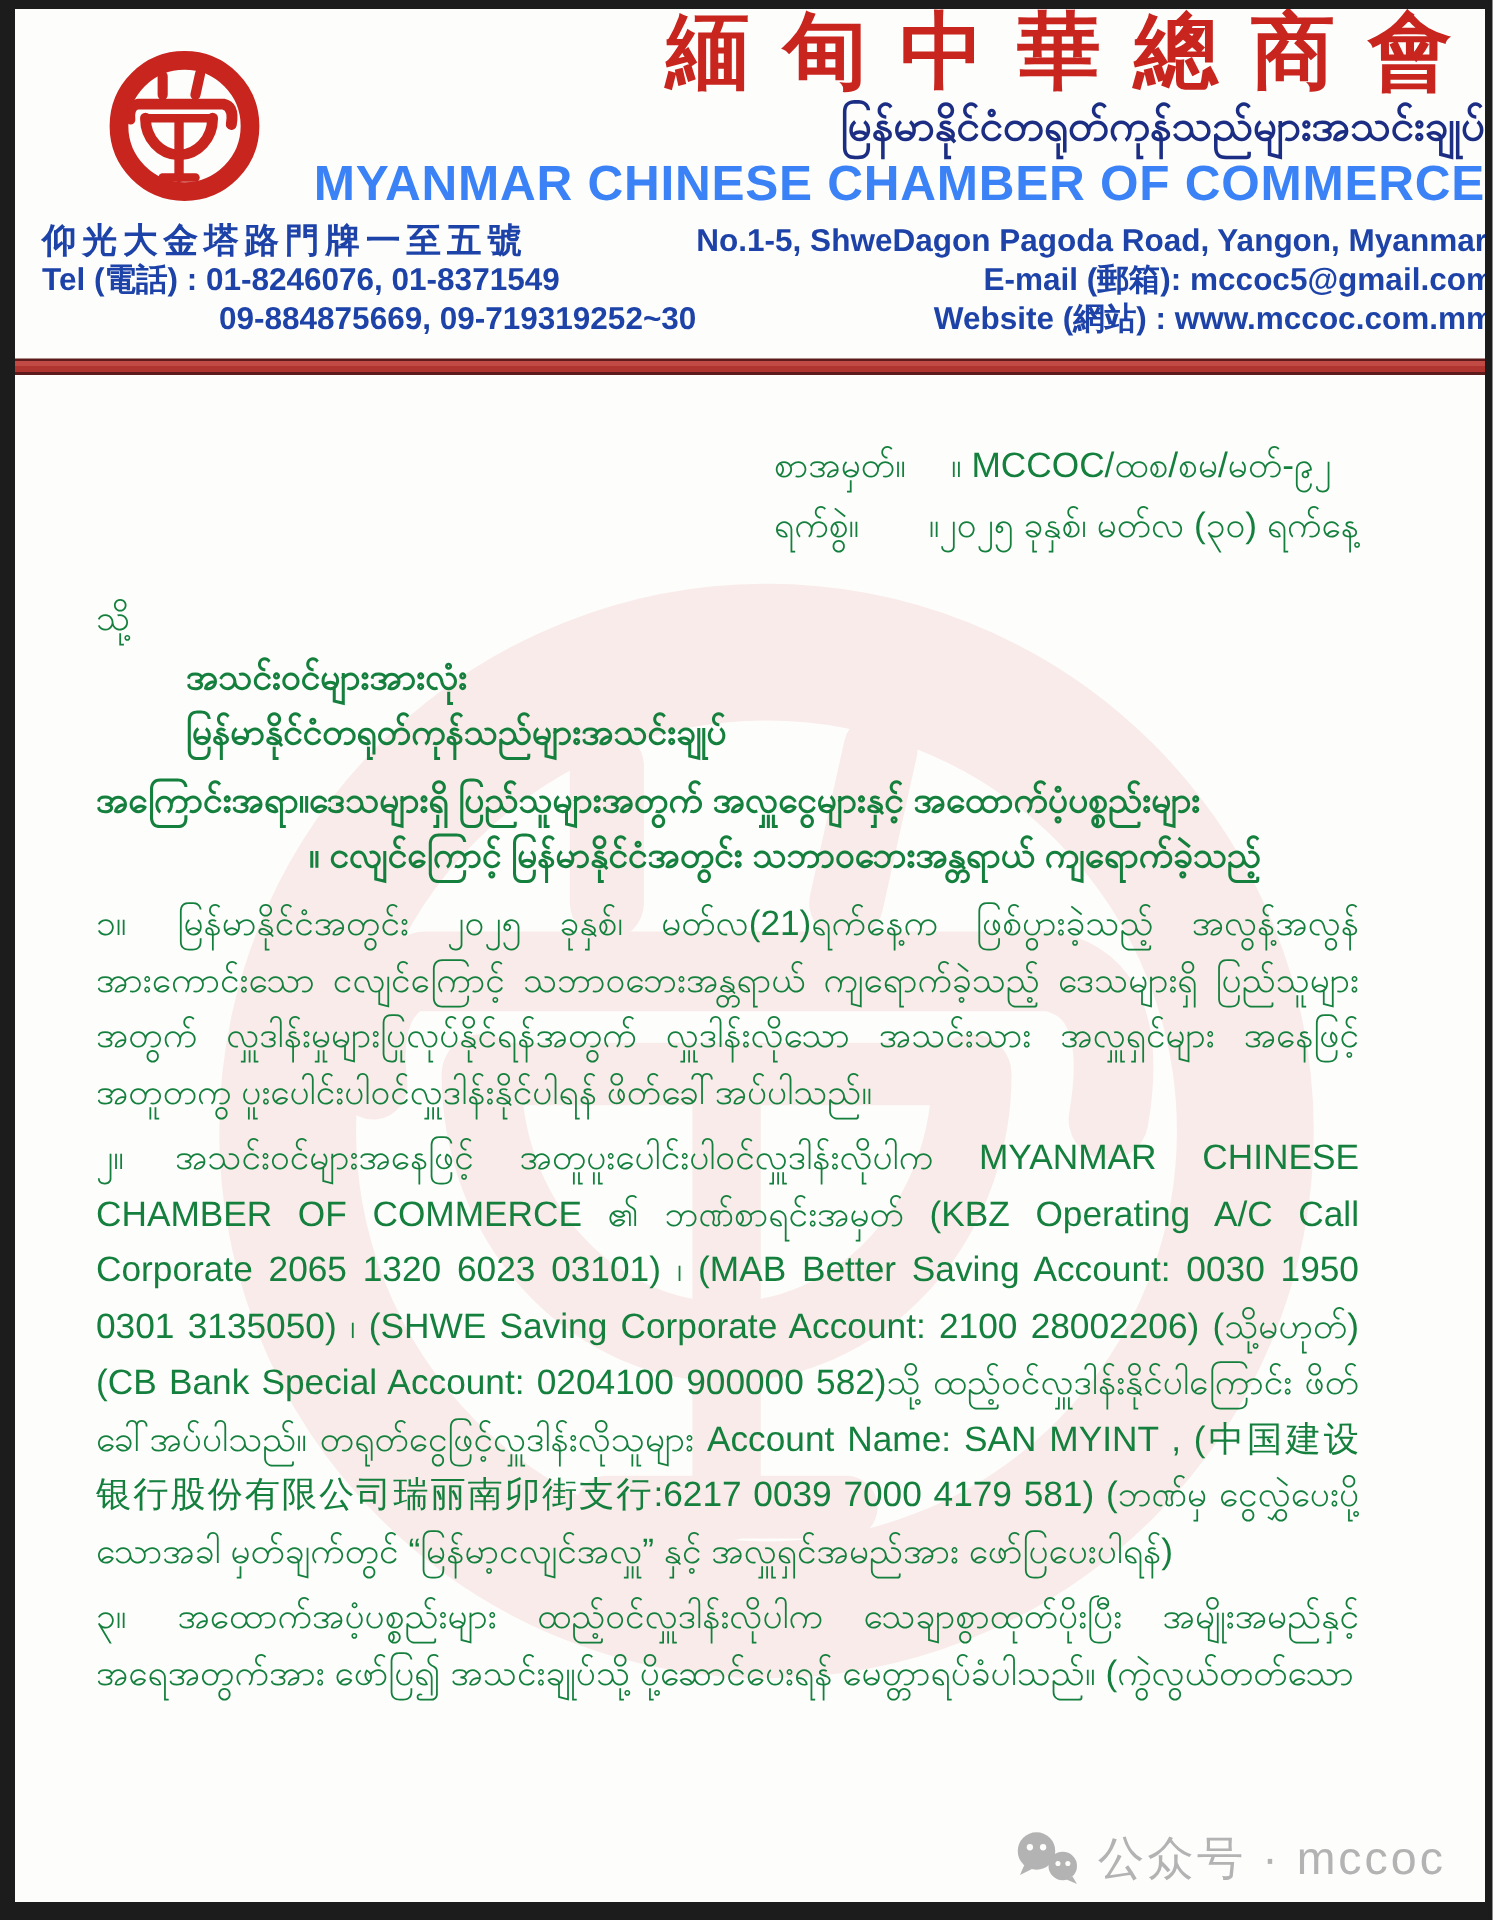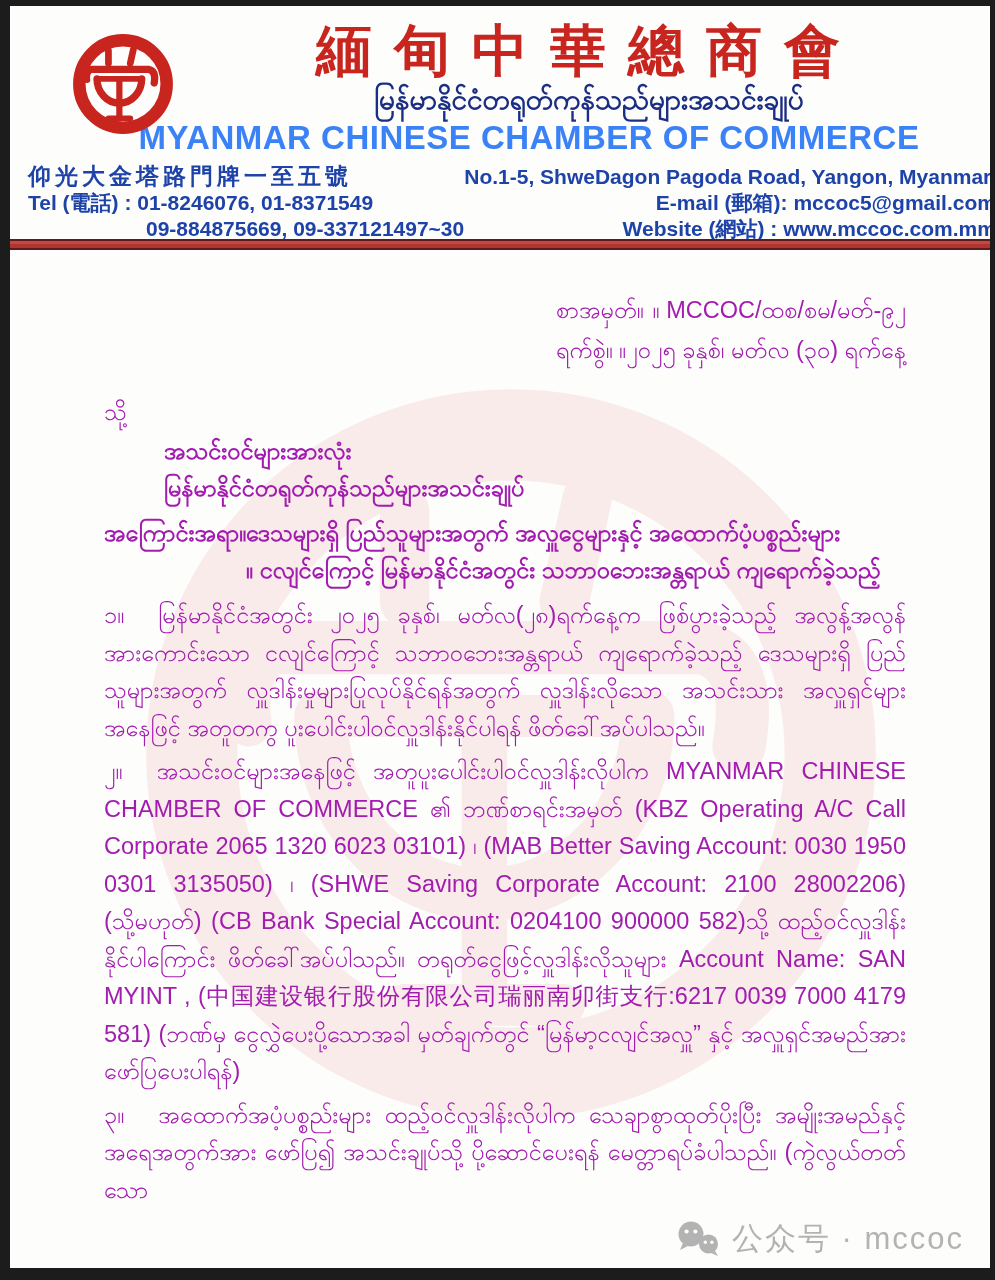--- a/index.html
+++ b/index.html
@@ -8,21 +8,21 @@
     font-family:"Liberation Sans", sans-serif;
     position:relative;overflow:hidden;
   }
   .page{
     position:absolute;left:10px;top:6px;right:5px;bottom:12px;
     background:#fdfdfc;overflow:hidden;
   }
   
   .header{position:relative;height:244px;}
   .seal{position:absolute;left:58px;top:26px;width:110px;height:104px;}
-  .titles{margin-left:178px;text-align:center;padding-top:16px;}
+  .titles{margin-left:178px;text-align:right;}
   .zh-title{
     font-family:"Liberation Serif", serif;
     font-size:56px;line-height:58px;font-weight:bold;
     color:#c8251f;letter-spacing:22px;white-space:nowrap;
   }
   .my-title{
     font-size:28px;line-height:40px;font-weight:bold;color:#1b2e83;
     margin-top:0px;white-space:nowrap;
   }
   .en-title{
@@ -43,22 +43,22 @@
     position:absolute;left:0;right:0;bottom:0;height:11px;
     background:linear-gradient(#5d1b1b 0 18%, #c24a44 18% 45%, #b03530 45% 82%, #5d1b1b 82% 100%);
   }
   
   .bg-watermark{
     position:absolute;left:86px;top:368px;width:830px;height:760px;
     opacity:0.10;pointer-events:none;
   }
   
   .body{
-    position:relative;color:#a21caf;
-    padding:0 84px 0 94px;font-size:23.5px;
+    position:relative;color:#15803d;
+    padding:0 84px 0 54px;font-size:23.5px;
   }
   .meta{margin-top:40px;margin-left:452px;line-height:40px;}
   .meta-row{display:flex;white-space:nowrap;}
   .meta-row .lbl{width:118px;}
   .meta-row.date .lbl{width:112px;}
   .to-block{margin-top:24px;line-height:37px;}
   .to-word{margin-bottom:2px;}
   .to-lines{margin-left:60px;font-weight:bold;}
   .subject{display:flex;margin-top:8px;line-height:37px;font-weight:bold;}
   .subject .lbl{width:142px;flex:none;}
@@ -95,21 +95,21 @@
     </svg>
     <div class="titles">
       <div class="zh-title">緬甸中華總商會</div>
       <div class="my-title">မြန်မာနိုင်ငံတရုတ်ကုန်သည်များအသင်းချုပ်</div>
       <div class="en-title">MYANMAR CHINESE CHAMBER OF COMMERCE</div>
     </div>
     <div class="contacts">
       <div class="contact-left">
         <div class="zh">仰光大金塔路門牌一至五號</div>
         <div>Tel (電話) : 01-8246076, 01-8371549</div>
-        <div class="indent">09-884875669, 09-337121497~30</div>
+        <div class="indent">09-884875669, 09-719319252~30</div>
       </div>
       <div class="contact-right">
         <div>No.1-5, ShweDagon Pagoda Road, Yangon, Myanmar.</div>
         <div>E-mail (郵箱): mccoc5@gmail.com</div>
         <div>Website (網站) : www.mccoc.com.mm</div>
       </div>
     </div>
     <div class="redbar"></div>
   </div>
 
@@ -151,21 +151,21 @@
     <div class="subject">
       <div class="lbl">အကြောင်းအရာ။</div>
       <div class="lines">
         <div>ဒေသများရှိ ပြည်သူများအတွက် အလှူငွေများနှင့် အထောက်ပံ့ပစ္စည်းများ</div>
         <div>။ ငလျင်ကြောင့် မြန်မာနိုင်ငံအတွင်း သဘာဝဘေးအန္တရာယ် ကျရောက်ခဲ့သည့်</div>
       </div>
     </div>
 
     <div class="paras">
       <div class="para">
-        <span class="num">၁။</span><span>မြန်မာနိုင်ငံအတွင်း ၂၀၂၅ ခုနှစ်၊ မတ်လ(၂၈)ရက်နေ့က ဖြစ်ပွားခဲ့သည့် အလွန့်အလွန် အားကောင်းသော ငလျင်ကြောင့် သဘာဝဘေးအန္တရာယ် ကျရောက်ခဲ့သည့် ဒေသများရှိ ပြည်သူများအတွက် လှူဒါန်းမှုများပြုလုပ်နိုင်ရန်အတွက် လှူဒါန်းလိုသော အသင်းသား အလှူရှင်များ အနေဖြင့် အတူတကွ ပူးပေါင်းပါဝင်လှူဒါန်းနိုင်ပါရန် ဖိတ်ခေါ်အပ်ပါသည်။</span>
+        <span class="num">၁။</span><span>မြန်မာနိုင်ငံအတွင်း ၂၀၂၅ ခုနှစ်၊ မတ်လ(21)ရက်နေ့က ဖြစ်ပွားခဲ့သည့် အလွန့်အလွန် အားကောင်းသော ငလျင်ကြောင့် သဘာဝဘေးအန္တရာယ် ကျရောက်ခဲ့သည့် ဒေသများရှိ ပြည်သူများအတွက် လှူဒါန်းမှုများပြုလုပ်နိုင်ရန်အတွက် လှူဒါန်းလိုသော အသင်းသား အလှူရှင်များ အနေဖြင့် အတူတကွ ပူးပေါင်းပါဝင်လှူဒါန်းနိုင်ပါရန် ဖိတ်ခေါ်အပ်ပါသည်။</span>
       </div>
       <div class="para">
         <span class="num">၂။</span><span>အသင်းဝင်များအနေဖြင့် အတူပူးပေါင်းပါဝင်လှူဒါန်းလိုပါက MYANMAR CHINESE CHAMBER OF COMMERCE ၏ ဘဏ်စာရင်းအမှတ် (KBZ Operating A/C Call Corporate 2065 1320 6023 03101) ၊ (MAB Better Saving Account: 0030 1950 0301 3135050) ၊ (SHWE Saving Corporate Account: 2100 28002206) (သို့မဟုတ်) (CB Bank Special Account: 0204100 900000 582)သို့ ထည့်ဝင်လှူဒါန်းနိုင်ပါကြောင်း ဖိတ်ခေါ်အပ်ပါသည်။ တရုတ်ငွေဖြင့်လှူဒါန်းလိုသူများ Account Name: SAN MYINT ,  (中国建设银行股份有限公司瑞丽南卯街支行:6217 0039 7000 4179 581) (ဘဏ်မှ ငွေလွှဲပေးပို့သောအခါ မှတ်ချက်တွင် “မြန်မာ့ငလျင်အလှူ” နှင့် အလှူရှင်အမည်အား ဖော်ပြပေးပါရန်)</span>
       </div>
       <div class="para">
         <span class="num">၃။</span><span>အထောက်အပံ့ပစ္စည်းများ ထည့်ဝင်လှူဒါန်းလိုပါက သေချာစွာထုတ်ပိုးပြီး အမျိုးအမည်နှင့် အရေအတွက်အား ဖော်ပြ၍ အသင်းချုပ်သို့ ပို့ဆောင်ပေးရန် မေတ္တာရပ်ခံပါသည်။ (ကွဲလွယ်တတ်သော</span>
       </div>
     </div>
 
   </div>

